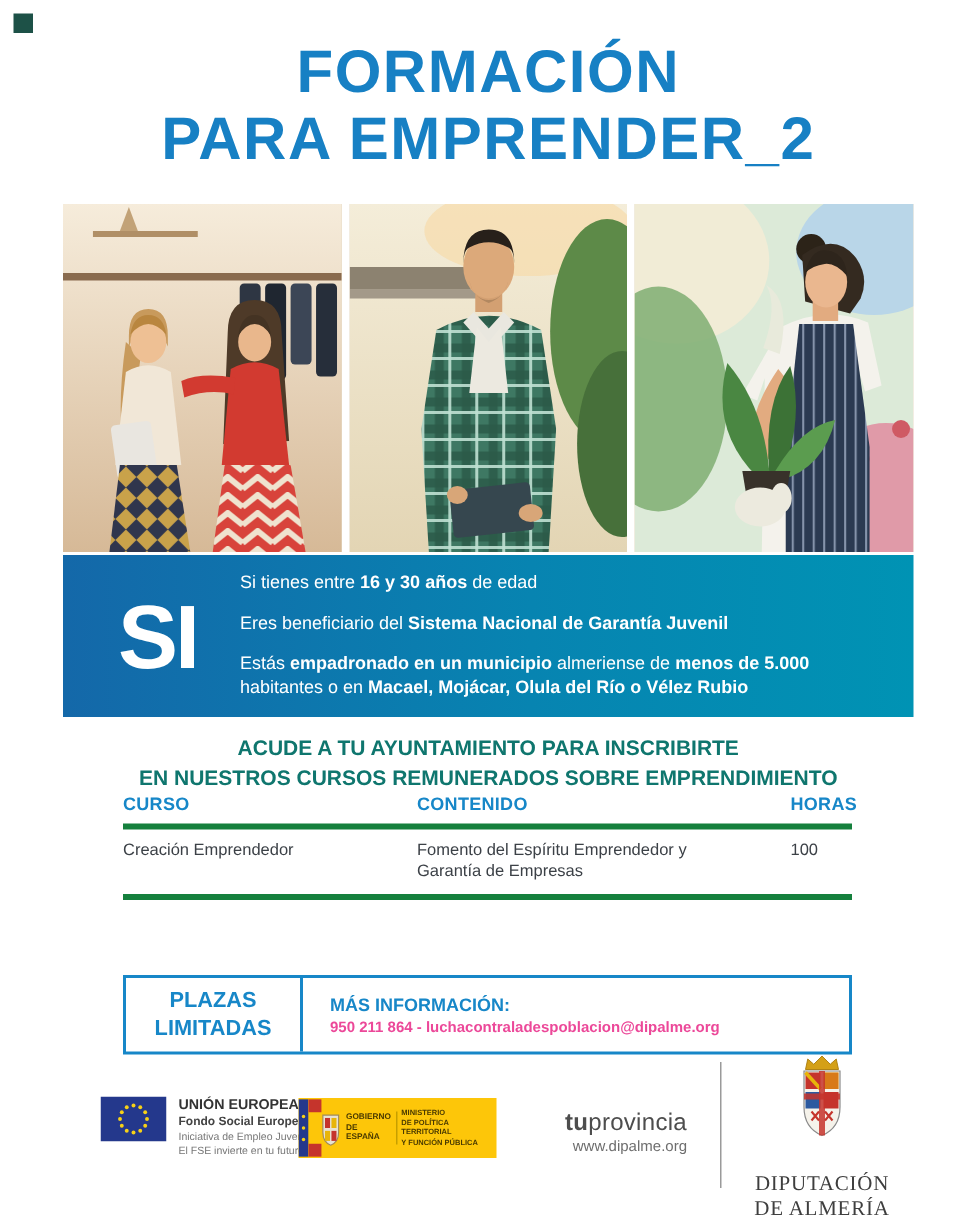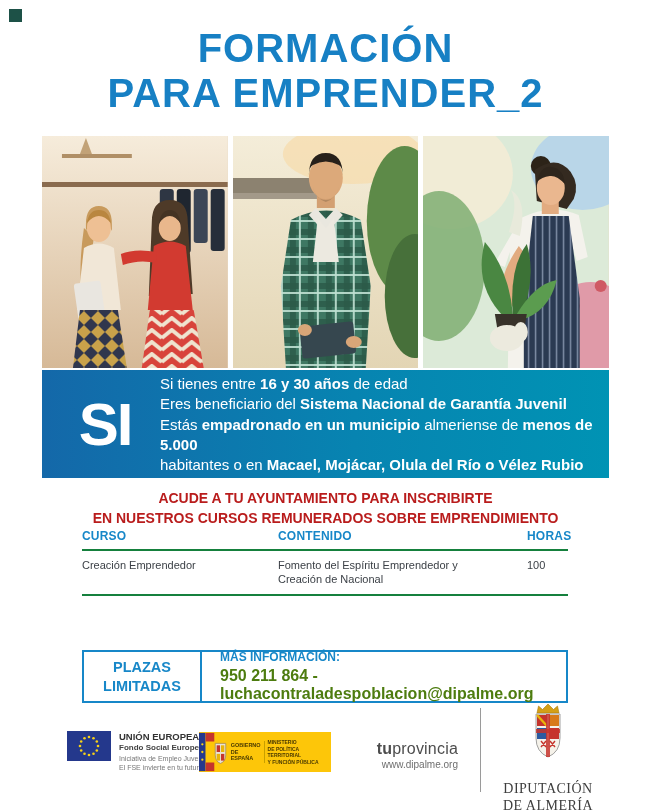--- a/index.html
+++ b/index.html
@@ -16,45 +16,45 @@
   .photos{position:absolute;top:136px;left:42px;width:567px;height:232px;display:flex;gap:5px;}
   .photo{flex:1;overflow:hidden;background:#e8dcc8;}
   .photo svg{display:block;width:100%;height:100%;}
 
   
   .banner{position:absolute;top:370px;left:42px;width:567px;height:108px;
           background:linear-gradient(90deg,#1468a9 0%,#0784b1 55%,#0093b4 100%);
           color:#fff;display:flex;align-items:stretch;}
   .si{width:110px;display:flex;align-items:center;justify-content:center;
       font-size:60px;font-weight:bold;letter-spacing:-2px;padding-left:8px;}
-  .conds{flex:1;display:flex;flex-direction:column;justify-content:center;gap:1px;
-         font-size:15px;padding-right:14px;}
+  .conds{flex:1;display:flex;flex-direction:column;justify-content:center;gap:11px;
+         font-size:12px;padding-right:14px;}
   .conds p{margin:0;line-height:1.32;font-weight:normal;}
   .conds b{font-weight:bold;}
 
   
   .heading{position:absolute;top:489px;left:0;right:0;text-align:center;
-           font-size:14px;font-weight:bold;color:#b91c1c;line-height:1.4;}
+           font-size:14px;font-weight:bold;color:#0f766e;line-height:1.4;}
 
   
   .ctable{position:absolute;top:529px;left:82px;width:486px;color:#3c4147;font-size:11px;}
-  .trow{display:grid;grid-template-columns:196px 249px 41px;border-bottom:2px solid #15803d;}
+  .trow{display:grid;grid-template-columns:196px 249px 41px;border-bottom:4px solid #15803d;}
   .trow.head{color:#1787c8;font-weight:bold;font-size:12px;padding-bottom:6px;letter-spacing:.2px;}
   .trow.body{padding:7px 0 8px 0;line-height:1.28;}
   .cell-cont{max-width:218px;}
 
   
   .infobox{position:absolute;top:650px;left:82px;width:486px;height:53px;
            border:2px solid #1787c8;box-sizing:border-box;display:flex;}
   .plazas{width:118px;flex:0 0 118px;border-right:2px solid #1787c8;display:flex;
           align-items:center;justify-content:center;text-align:center;color:#1787c8;
           font-weight:bold;font-size:14.5px;line-height:1.25;padding:0 28px;box-sizing:border-box;}
   .masinfo{flex:1;display:flex;flex-direction:column;justify-content:center;gap:3px;padding-left:18px;}
   .masinfo .label{color:#1787c8;font-weight:bold;font-size:12px;}
-  .masinfo .contact{color:#4d7c0f;font-weight:bold;font-size:16px;}
+  .masinfo .contact{color:#ec4899;font-weight:bold;font-size:10px;}
 
   
   .eu{position:absolute;left:67px;top:731px;display:flex;gap:8px;align-items:flex-start;}
   .eu-text{font-size:7px;color:#777;line-height:1.3;}
   .eu-title{font-weight:bold;font-size:9.5px;color:#333;}
   .eu-sub1{font-size:8px;color:#444;font-weight:bold;}
 
   .gov{position:absolute;left:199px;top:732px;width:132px;height:40px;background:#fdc609;
        display:flex;align-items:center;}
   .gov-text1{font-size:5.5px;font-weight:bold;color:#4a3a00;line-height:1.25;width:30px;margin-left:3px;}
@@ -212,21 +212,21 @@
   <div class="ctable">
     <div class="trow head">
       <div>CURSO</div>
       <div>CONTENIDO</div>
       <div>HORAS</div>
     </div>
     <div class="trow body">
       <div>Creación Emprendedor</div>
       <div class="cell-cont">
         <div>Fomento del Espíritu Emprendedor y</div>
-        <div>Creación de Nacional</div>
+        <div>Garantía de Empresas</div>
       </div>
       <div>100</div>
     </div>
   </div>
 
   <div class="infobox">
     <div class="plazas">PLAZAS LIMITADAS</div>
     <div class="masinfo">
       <div class="label">MÁS INFORMACIÓN:</div>
       <div class="contact">950 211 864 - luchacontraladespoblacion@dipalme.org</div>

